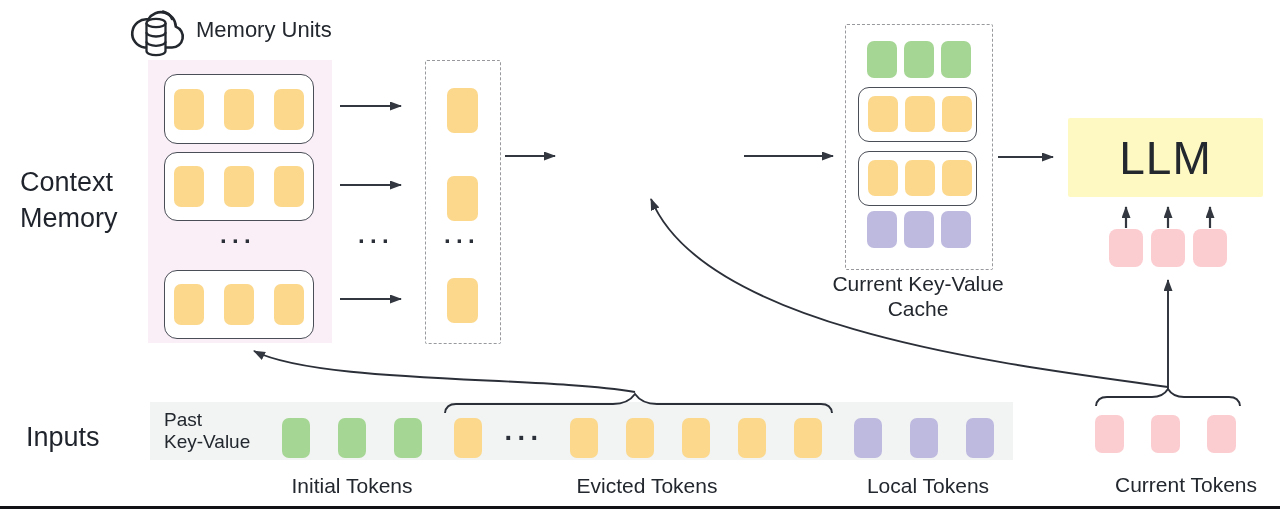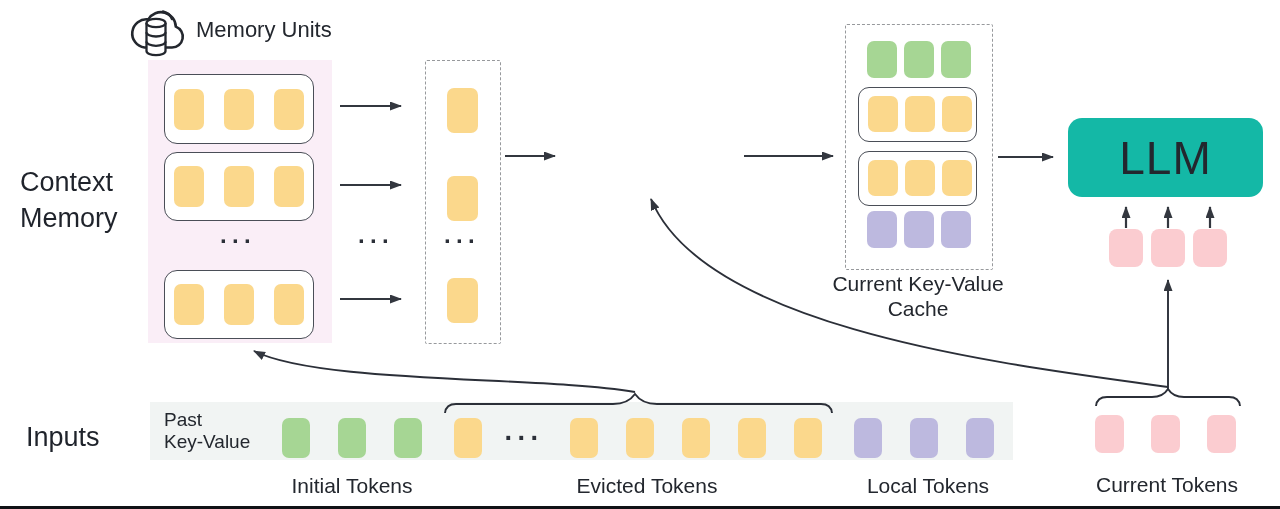--- a/index.html
+++ b/index.html
@@ -24,21 +24,21 @@
 
   .dashedbox{position:absolute;border:1.6px dashed #97999c;border-radius:2px;background:#fff;}
 
   .lookup-btn{left:568px;top:127px;width:158px;height:60px;background:#fff;border:1.6px solid #3f434c;
               border-radius:18px;display:flex;align-items:center;justify-content:center;gap:9px;}
   .lookup-btn .lbl{font-size:25px;color:#23272e;}
 
   .cache-rect{position:absolute;left:12px;width:117px;height:53px;border:1.3px solid #4a4e57;
               border-radius:11px;background:#fff;}
 
-  .llm-box{left:1068px;top:118px;width:195px;height:79px;background:#14b8a6;border-radius:14px;
+  .llm-box{left:1068px;top:118px;width:195px;height:79px;background:#fef9c3;border-radius:2px;
            display:flex;align-items:center;justify-content:center;}
   .llm-box .lbl{font-size:46px;color:#23272e;letter-spacing:1px;}
 
   .strip{left:150px;top:402px;width:863px;height:58px;background:#f1f4f3;}
 
   .t-label{position:absolute;font-size:21px;color:#23272e;width:180px;text-align:center;}
   .big-label{font-size:27px;color:#1f232b;}
 
   svg.overlay{position:absolute;left:0;top:0;z-index:6;pointer-events:none;}
   .bottom-rule{left:0;top:506px;width:1280px;height:3px;background:#101215;}
@@ -161,21 +161,21 @@
     </div>
   <div class="tokens" style="left:1095px;top:415px;gap:27px;--tw:29px;--th:38px;">
       <div class="token" style="background: rgb(251, 204, 208);"></div>
       <div class="token" style="background: rgb(251, 204, 208);"></div>
       <div class="token" style="background: rgb(251, 204, 208);"></div>
     </div>
 
   <div class="t-label" style="left:262px;top:474px;">Initial Tokens</div>
   <div class="t-label" style="left:557px;top:474px;">Evicted Tokens</div>
   <div class="t-label" style="left:838px;top:474px;">Local Tokens</div>
-  <div class="t-label" style="left:1077px;top:473px;">Current Tokens</div>
+  <div class="t-label" style="left:1077px;top:473px;text-align:right;">Current Tokens</div>
 
   <svg class="overlay" width="1280" height="509" viewBox="0 0 1280 509">
     <defs>
       <marker id="ah" markerWidth="14" markerHeight="11" refX="11" refY="4.5" orient="auto" markerUnits="userSpaceOnUse">
         <path d="M0 0 L12 4.5 L0 9 Z" fill="#33373f"></path>
       </marker>
     </defs>
 
     <path d="M340 106 H401" stroke="#33373f" stroke-width="2.2" fill="none" marker-end="url(#ah)"></path>
     <path d="M340 185 H401" stroke="#33373f" stroke-width="2.2" fill="none" marker-end="url(#ah)"></path>

